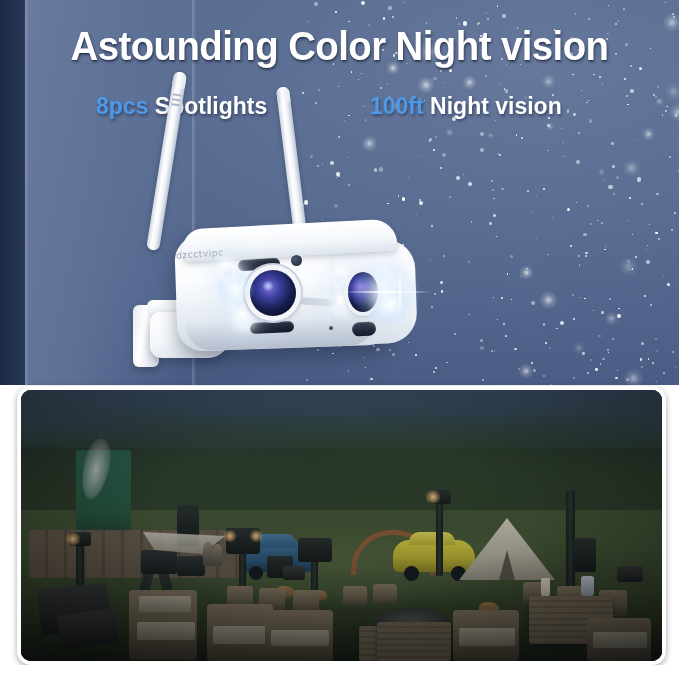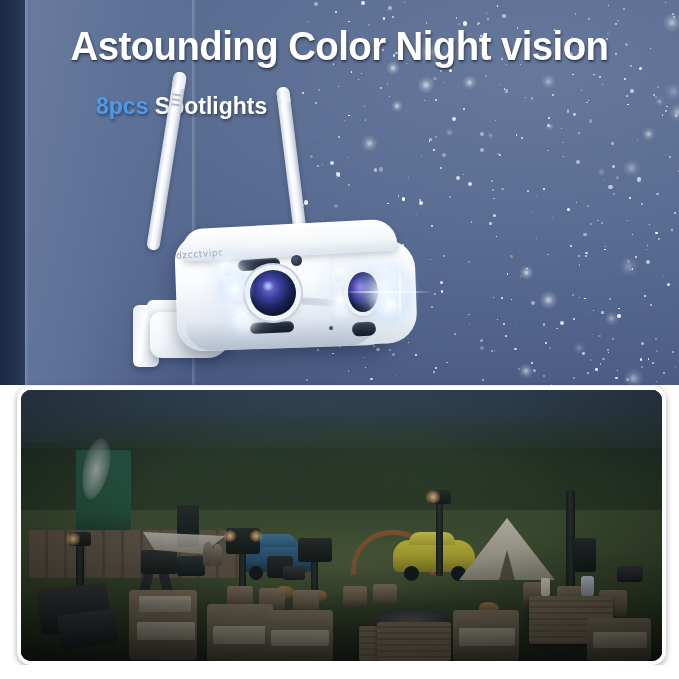--- a/index.html
+++ b/index.html
@@ -831,20 +831,24 @@
         <div class="glow" style="left: 571.9px; top: 341.4px; width: 13.8px; height: 13.8px; opacity: 0.31;"></div>
       </div>
 
     <div class="headline">Astounding Color Night vision</div>
 
     <div class="subline sub-left">
       <span class="accent">8pcs</span>
       <span>Spotlights</span>
     </div>
 
+    <div class="subline sub-right">
+      <span class="accent">100ft</span>
+      <span>Night vision</span>
+    </div>
 
     <div class="camera">
       <div class="antenna ant-l">
         <div class="ant-cap" style="left:0;top:0;"></div>
         <div class="ant-band" style="top:22px;"></div>
         <div class="ant-band" style="top:27px;"></div>
         <div class="ant-band" style="top:32px;"></div>
       </div>
       <div class="antenna ant-r">
         <div class="ant-cap" style="left:0;top:0;"></div>

